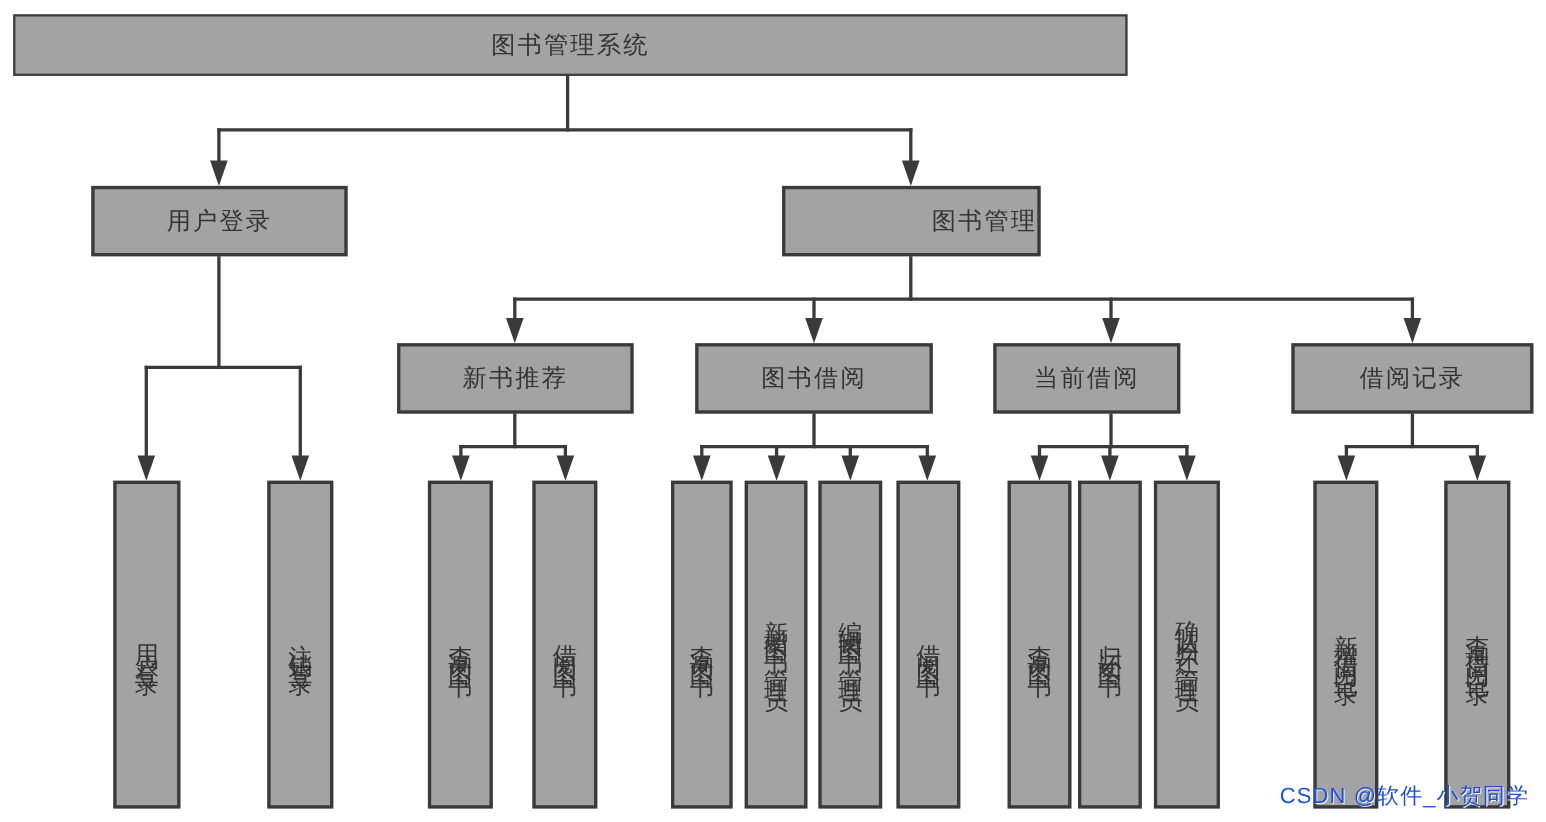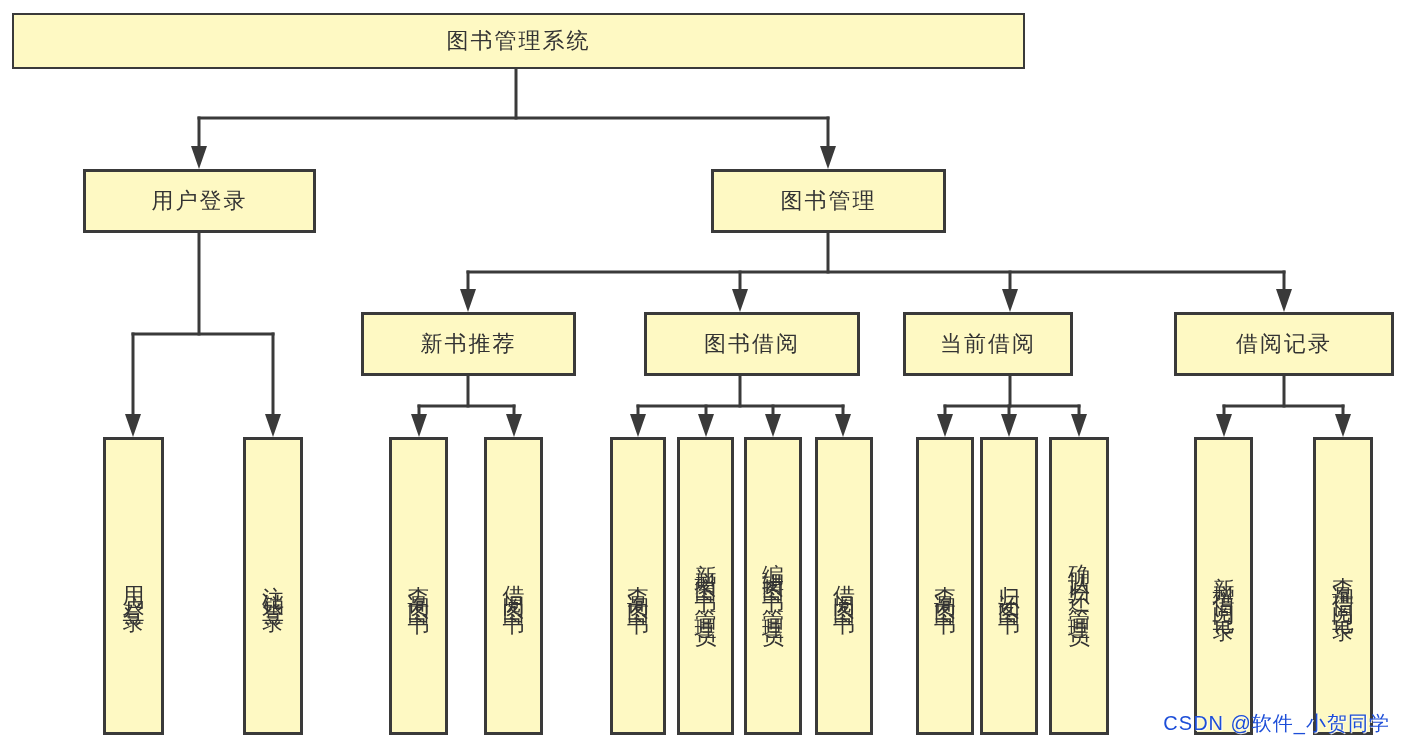--- a/index.html
+++ b/index.html
@@ -9,36 +9,36 @@
     background:#ffffff;
     font-family:"Liberation Sans","DejaVu Sans",sans-serif;
     overflow:hidden;
   }
   .connector-layer{position:absolute;left:0;top:0;width:1405px;height:747px;}
   .connector-layer path{stroke:#3a3a3a;stroke-width:3;fill:none;stroke-linecap:square;}
   .connector-layer polygon{fill:#3a3a3a;stroke:none;}
   .node{
     position:absolute;
     box-sizing:border-box;
-    background:#fef9c3;
+    background:#a3a3a3;
     border:3px solid #3a3a3a;
     display:flex;align-items:center;justify-content:center;
     color:#333333;
     font-size:22px;
     letter-spacing:2px;
     white-space:nowrap;
     z-index:2;
   }
   .node.root{left:12px;top:13px;width:1013px;height:56px;border-width:2px;}
   .node.lv2{top:169px;height:64px;}
   .node.lv2.user-login{left:83px;width:233px;}
-  .node.lv2.book-mgmt{left:711px;width:235px;}
+  .node.lv2.book-mgmt{left:711px;width:235px;justify-content:flex-end;}
   .node.lv3{top:312px;height:64px;}
   .node.lv3.new-books{left:361px;width:215px;}
-  .node.lv3.book-borrow{left:632px;width:216px;margin-left:12px;}
+  .node.lv3.book-borrow{left:632px;width:216px;}
   .node.lv3.current-borrow{left:903px;width:170px;}
   .node.lv3.borrow-records{left:1174px;width:220px;}
   .node.leaf{top:437px;height:298px;letter-spacing:normal;}
   .node.leaf > span{
     writing-mode:vertical-rl;
     text-orientation:mixed;
     letter-spacing:9px;
     line-height:1;
   }
   .leaf.l-user-login{left:103px;width:61px;}

